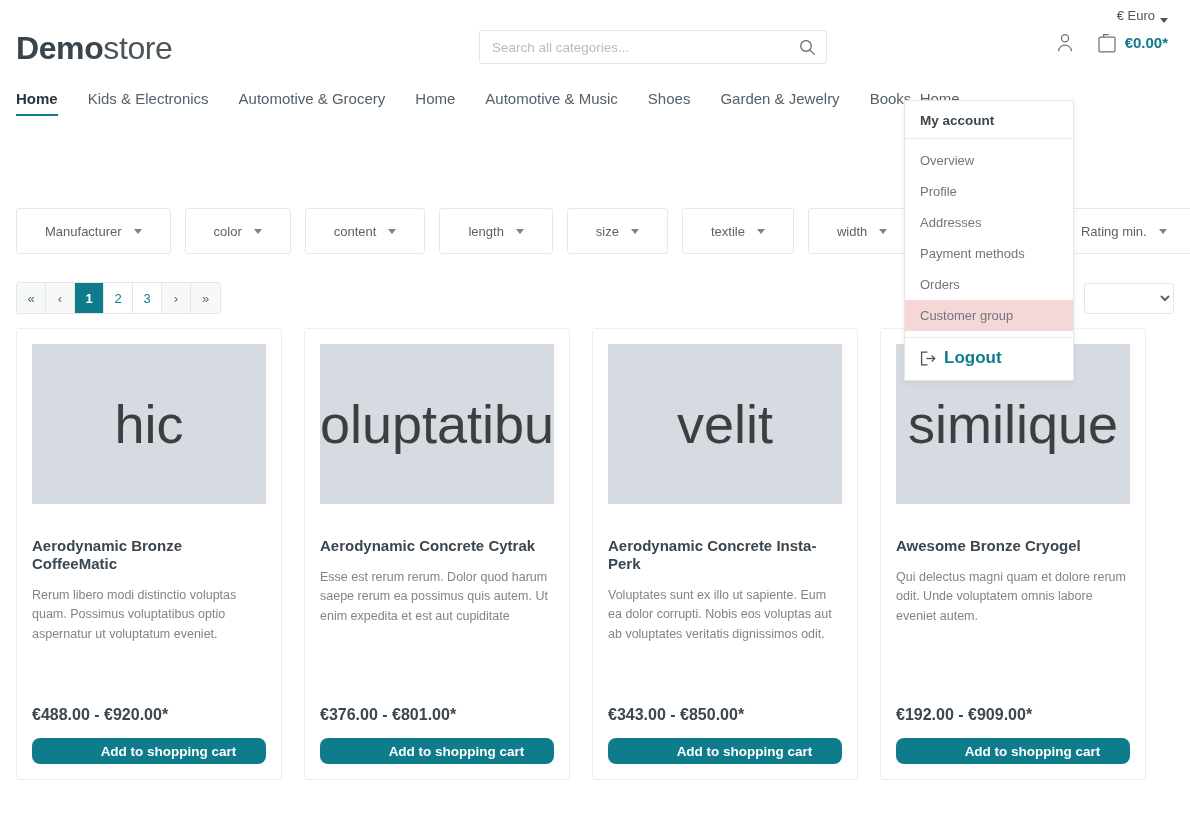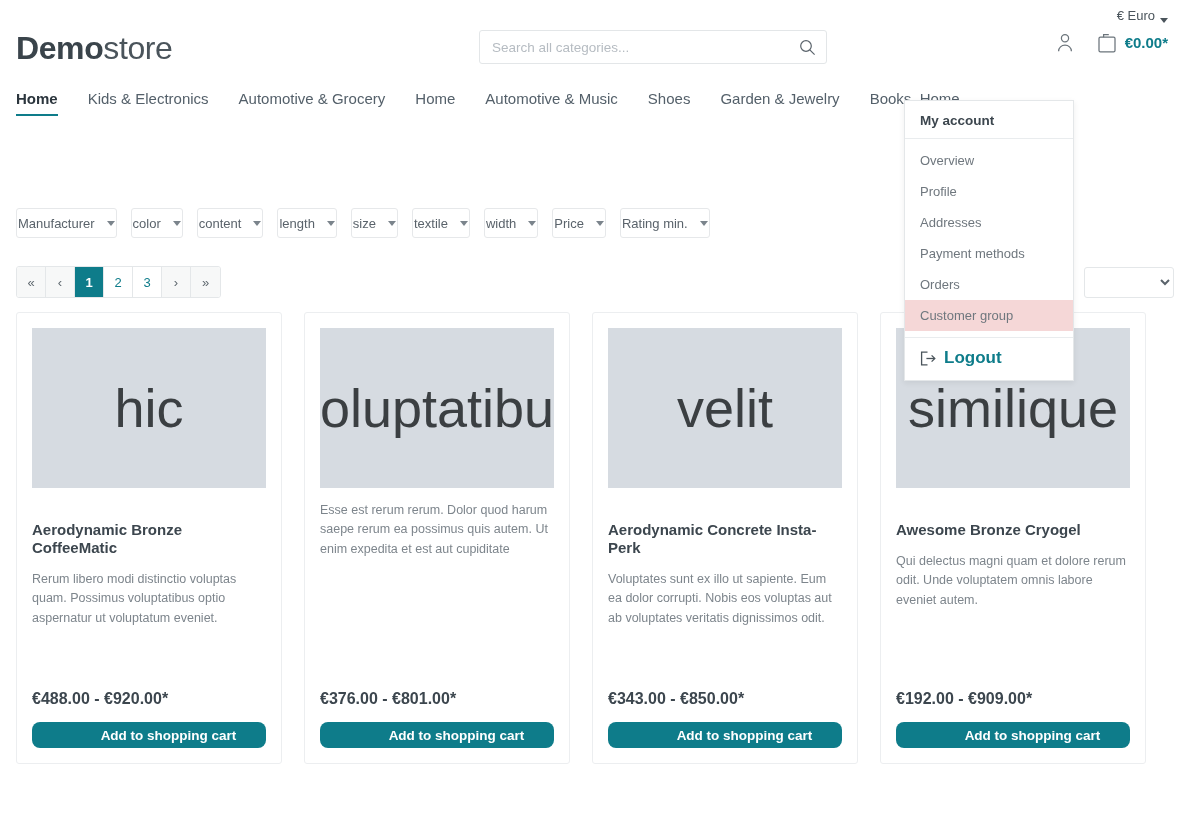--- a/index.html
+++ b/index.html
@@ -128,28 +128,28 @@
   }
 
   
   .filter-row{
     display:flex;
     gap:14px;
     padding:0 16px;
     margin-top:82px;
   }
   .filter-btn{
-    height:30px;
+    height:46px;
     border:1px solid #e6e8ea;
     border-radius:3px;
     background:#fff;
     display:flex;
     align-items:center;
     gap:12px;
-    padding:0 1px;
+    padding:0 28px;
     font-size:13px;
     color:#5a636b;
     cursor:pointer;
     font-family:inherit;
     white-space:nowrap;
   }
   .chev{
     width:0;height:0;
     border-left:4px solid transparent;
     border-right:4px solid transparent;
@@ -432,20 +432,21 @@
     <div class="product-title">Aerodynamic Bronze CoffeeMatic</div>
     <div class="product-desc">Rerum libero modi distinctio voluptas quam. Possimus voluptatibus optio aspernatur ut voluptatum eveniet.</div>
     <div class="product-price">€488.00 - €920.00*</div>
     <button class="add-cart-btn">Add to shopping cart</button>
   </div>
 
   <div class="product-card">
     <div class="product-image">
       <span>voluptatibus</span>
     </div>
+    <div class="product-title">Aerodynamic Concrete Cytrak</div>
     <div class="product-desc">Esse est rerum rerum. Dolor quod harum saepe rerum ea possimus quis autem. Ut enim expedita et est aut cupiditate</div>
     <div class="product-price">€376.00 - €801.00*</div>
     <button class="add-cart-btn">Add to shopping cart</button>
   </div>
 
   <div class="product-card">
     <div class="product-image">
       <span>velit</span>
     </div>
     <div class="product-title">Aerodynamic Concrete Insta-Perk</div>

